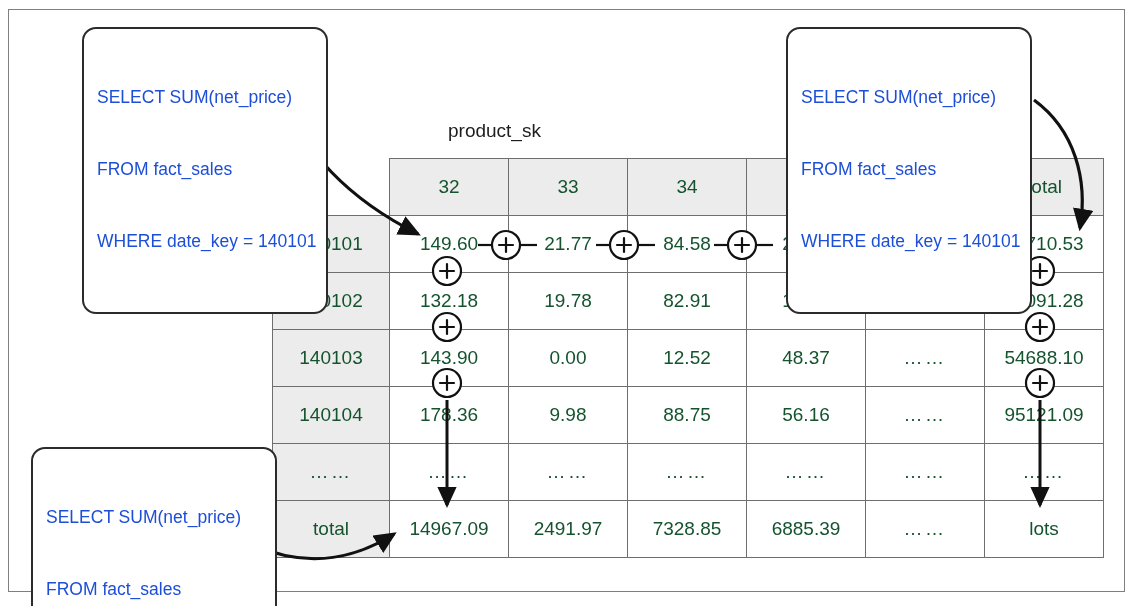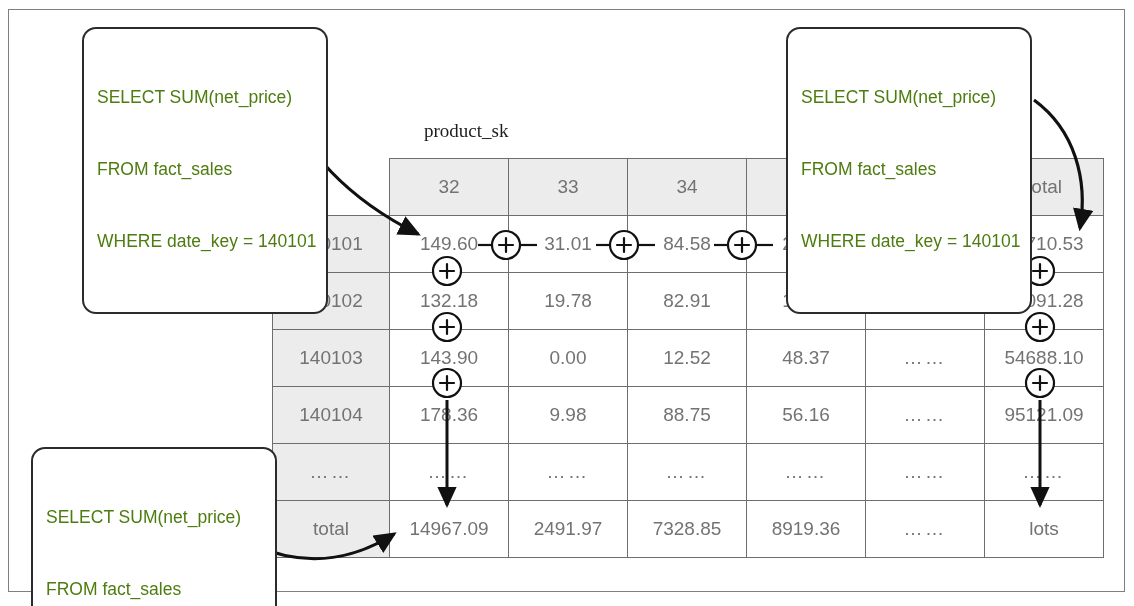--- a/index.html
+++ b/index.html
@@ -44,52 +44,52 @@
   
   .callout {
     position: absolute;
     box-sizing: border-box;
     border: 2px solid #2b2b2b;
     border-radius: 14px;
     background: #ffffff;
     padding: 9px 13px 10px 13px;
     font-size: 17.5px;
     line-height: 1.37;
-    color: #4d7c0f;
+    color: #1d4ed8;
     white-space: pre;
   }
   .callout .cl { display: block; }
 
   #callout-top-left  { left: 82px;  top: 27px;  width: 246px; }
   #callout-top-right { left: 786px; top: 27px;  width: 246px; }
   #callout-bottom-left { left: 31px; top: 447px; width: 246px; }
 
   
   .axis-label {
     position: absolute;
     font-size: 19px;
     color: #1d1d1d;
     white-space: nowrap;
   }
-  #label-product-sk { left: 424px; top: 120px; font-family: Liberation Serif, serif; }
+  #label-product-sk { left: 448px; top: 120px; }
   #label-date-key {
     left: 178px;
     top: 300px;
     transform: rotate(-90deg);
     transform-origin: left top;
   }
 
   
   #matrix {
     position: absolute;
     left: 272px;
     top: 158px;
     border-collapse: collapse;
     font-size: 19px;
-    color: #737373;
+    color: #14532d;
   }
   #matrix td {
     border: 1px solid #6e6e6e;
     text-align: center;
     vertical-align: middle;
     height: 56px;
     padding: 0;
   }
   #matrix .col-head,
   #matrix .row-head {
@@ -129,21 +129,21 @@
         <td class="col-head">33</td>
         <td class="col-head">34</td>
         <td class="col-head">35</td>
         <td class="col-head dots">&nbsp;……</td>
         <td class="col-head">total</td>
       </tr>
 
       <tr>
         <td class="row-head">140101</td>
         <td class="cell">149.60</td>
-        <td class="cell">31.01</td>
+        <td class="cell">21.77</td>
         <td class="cell">84.58</td>
         <td class="cell">28.18</td>
         <td class="cell dots">……</td>
         <td class="cell">40710.53</td>
       </tr>
 
       <tr>
         <td class="row-head">140102</td>
         <td class="cell">132.18</td>
         <td class="cell">19.78</td>
@@ -181,21 +181,21 @@
         <td class="cell dots">……</td>
         <td class="cell dots">……</td>
         <td class="cell dots">……</td>
       </tr>
 
       <tr>
         <td class="row-head">total</td>
         <td class="cell">14967.09</td>
         <td class="cell">2491.97</td>
         <td class="cell">7328.85</td>
-        <td class="cell">8919.36</td>
+        <td class="cell">6885.39</td>
         <td class="cell dots">……</td>
         <td class="cell">lots</td>
       </tr>
     </tbody>
   </table>
 
   <div class="axis-label" id="label-product-sk">product_sk</div>
   <div class="axis-label" id="label-date-key">date_key</div>
 
   <svg id="overlay" viewBox="0 0 1134 606">

